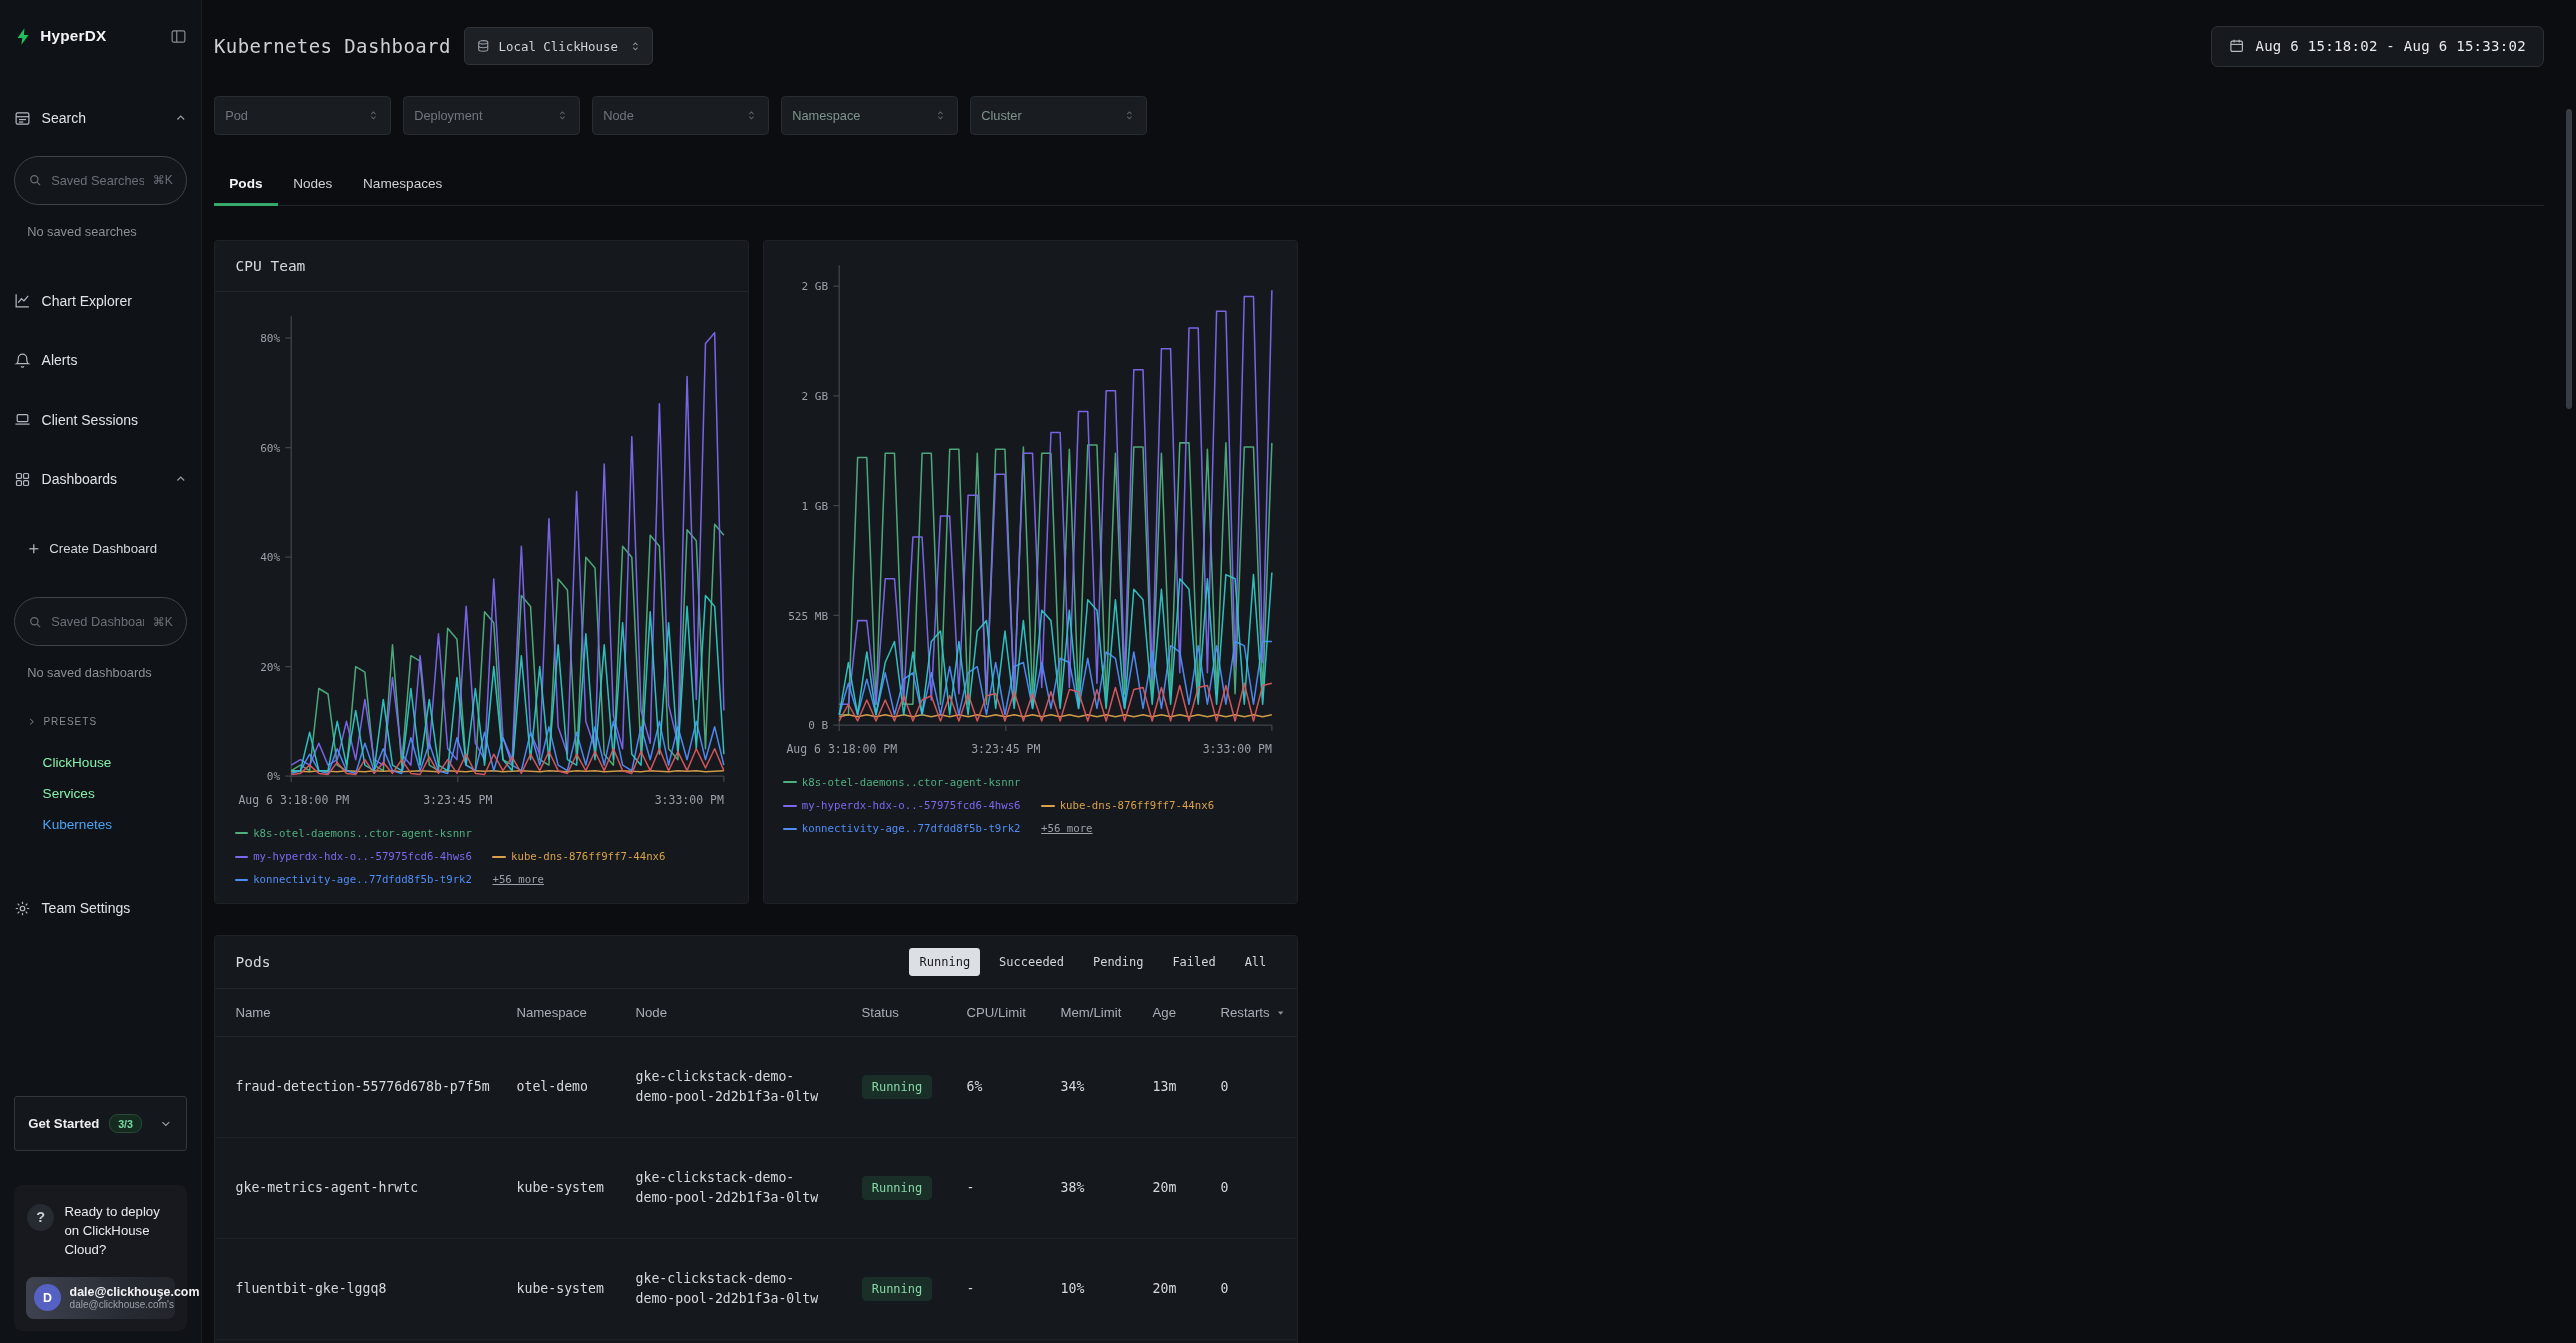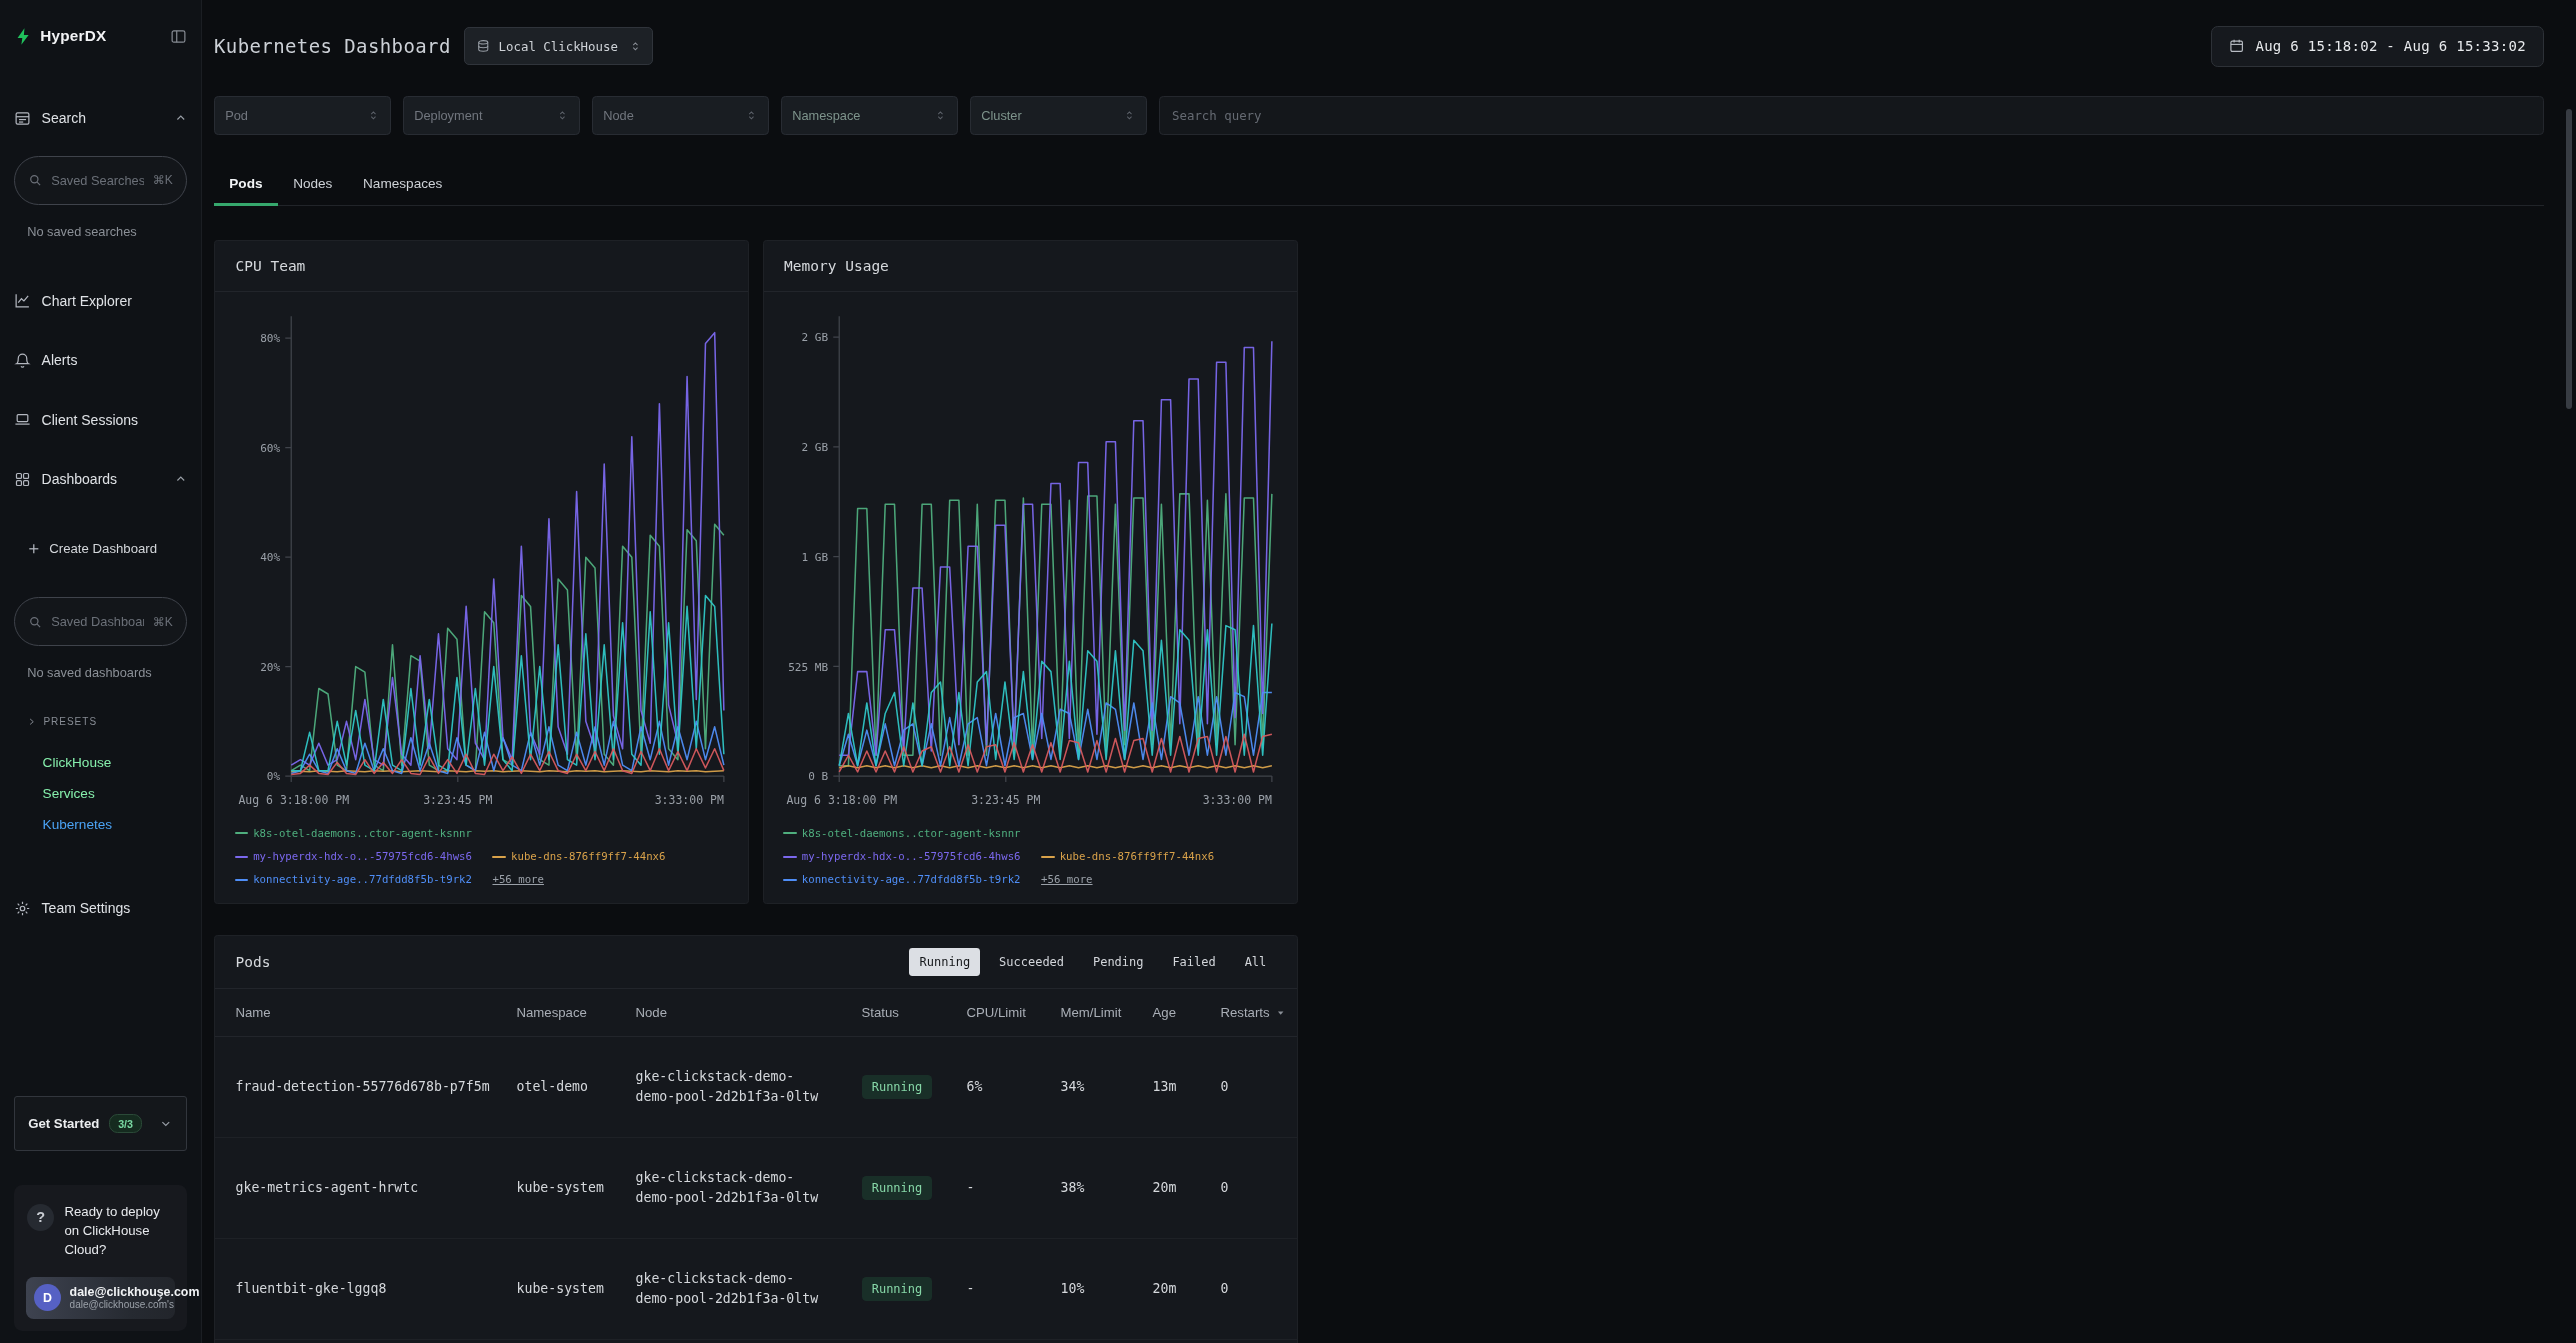--- a/index.html
+++ b/index.html
@@ -417,23 +417,20 @@
         </span>
     </div>
     <div class="fselect tint">
       <span class="f-label">Cluster</span>
       <span class="updown">
           <svg width="12.8" height="12.8" viewBox="0 0 24 24" fill="none" stroke="currentColor" stroke-width="2">
             <polyline points="8 9.5 12 5.5 16 9.5"></polyline>
             <polyline points="8 14.5 12 18.5 16 14.5"></polyline>
           </svg>
         </span>
-    </div>
-    <div class="fsearch">
-      <input placeholder="Search query" style="">
     </div>
   </div>
 
   <div class="tabs">
     <div class="tab active">Pods</div>
     <div class="tab">Nodes</div>
     <div class="tab">Namespaces</div>
   </div>
 
   <div class="charts-row">
@@ -480,21 +477,20 @@
             </span>
             <span class="legend-item">
               <span class="legend-dash" style="background: rgb(79, 142, 247);"></span>
               <span style="color: rgb(79, 142, 247);">konnectivity-age..77dfdd8f5b-t9rk2</span>
             </span>
             <span class="legend-more">+56 more</span>
           </div>
       </div>
     </section>
     <section class="card chart-card">
-      <div class="card-head">Memory Usage</div>
       <div class="chart-body">
         <svg width="494" height="511" viewBox="0 0 580 600">
             <path d="M66 12 V552 H574" stroke="#40444b" fill="none" stroke-width="1.5"></path>
             <line x1="59" y1="36.54545454545462" x2="66" y2="36.54545454545462" stroke="#40444b" stroke-width="1.5"></line>
             <text x="53" y="41.54545454545462" text-anchor="end" fill="#9aa0a8" font-size="13" font-family="DejaVu Sans Mono, monospace">2 GB</text>
             <line x1="59" y1="165.40909090909093" x2="66" y2="165.40909090909093" stroke="#40444b" stroke-width="1.5"></line>
             <text x="53" y="170.40909090909093" text-anchor="end" fill="#9aa0a8" font-size="13" font-family="DejaVu Sans Mono, monospace">2 GB</text>
             <line x1="59" y1="294.2727272727273" x2="66" y2="294.2727272727273" stroke="#40444b" stroke-width="1.5"></line>
             <text x="53" y="299.2727272727273" text-anchor="end" fill="#9aa0a8" font-size="13" font-family="DejaVu Sans Mono, monospace">1 GB</text>
             <line x1="59" y1="423.1363636363636" x2="66" y2="423.1363636363636" stroke="#40444b" stroke-width="1.5"></line>

